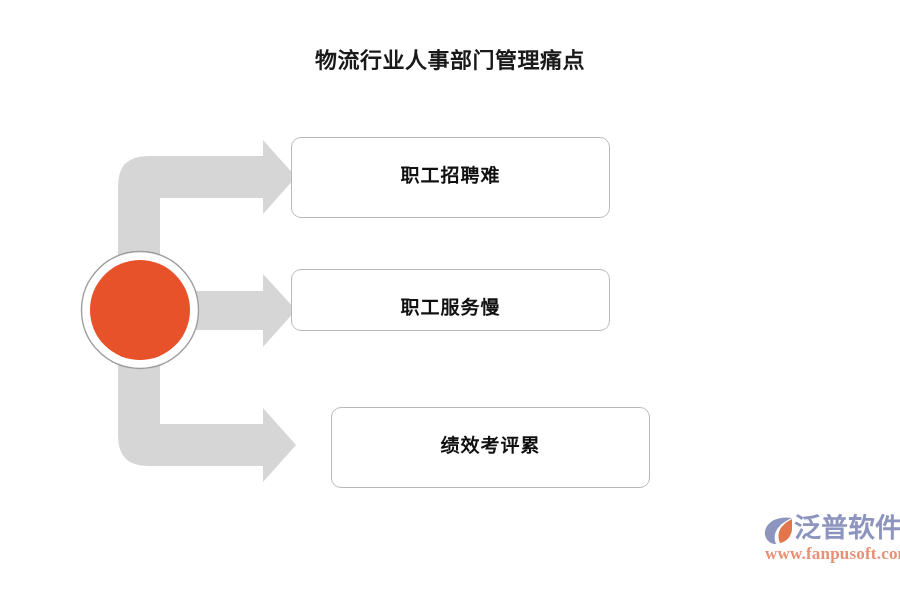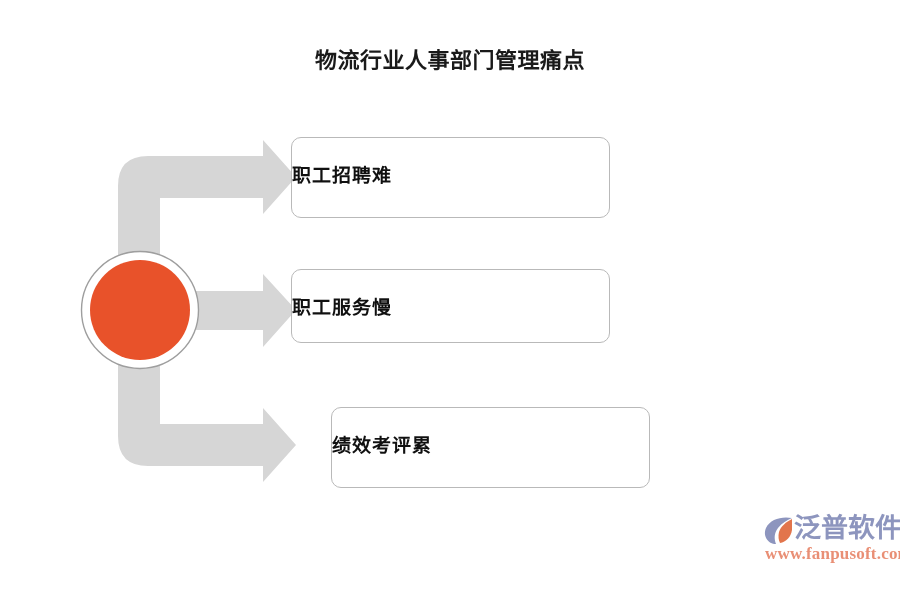--- a/index.html
+++ b/index.html
@@ -52,29 +52,29 @@
     background: #ffffff;
     border: 1px solid #b9b9b9;
     border-radius: 10px;
     box-shadow: 0 0 0 0 rgba(0,0,0,0);
   }
   .node-box .node-label {
     position: absolute;
     left: 0;
     right: 0;
     top: 22px;
-    text-align: left;
+    text-align: center;
     font-size: 19px;
     font-weight: bold;
     color: #101010;
     letter-spacing: 1px;
   }
 
   #box-0 { left: 291px; top: 137px; width: 319px; height: 81px; }
-  #box-1 { left: 291px; top: 269px; width: 319px; height: 74px; }
+  #box-1 { left: 291px; top: 269px; width: 319px; height: 62px; }
   #box-2 { left: 291px; top: 407px; width: 319px; height: 81px; margin-left: 40px; }
 
   
   #watermark {
     position: absolute;
     left: 762px;
     top: 511px;
     width: 132px;
     height: 58px;
   }

